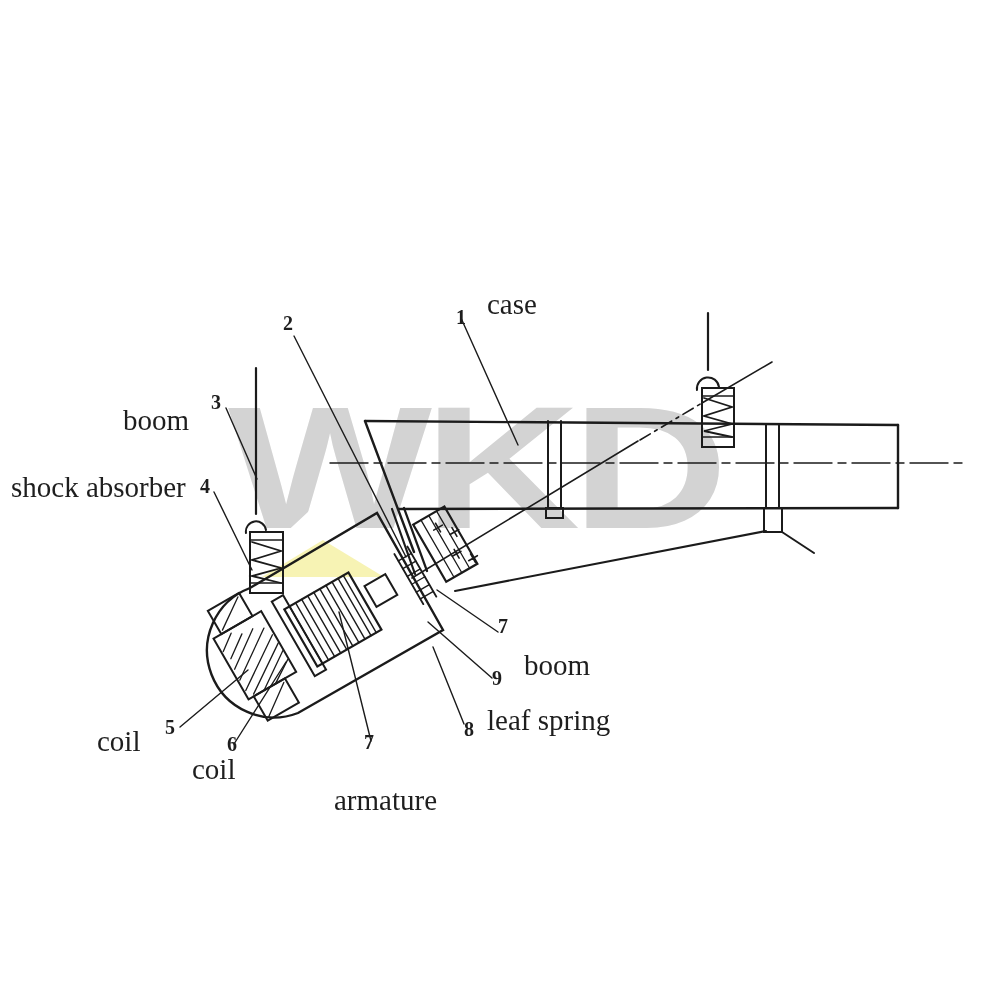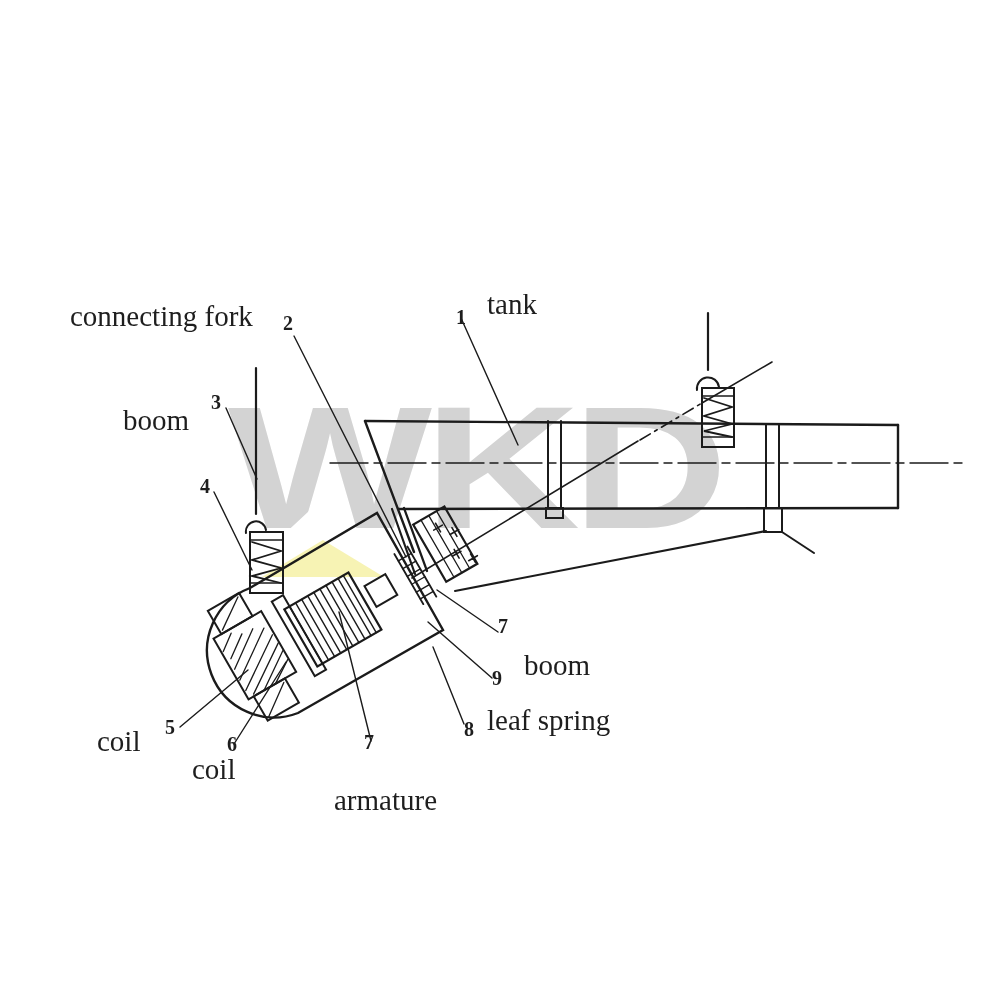--- a/index.html
+++ b/index.html
@@ -133,29 +133,29 @@
       <path d="M214,492 L252,570"></path>
       <path d="M180,727 L248,670"></path>
       <path d="M234,744 L286,662"></path>
       <path d="M339,612 L371,741"></path>
       <path d="M433,647 L464,724"></path>
       <path d="M428,622 L492,678"></path>
       <path d="M437,590 L498,632"></path>
     </g>
   </svg>
 
-  <div class="lbl word" style="left:70px;top:300px">connecting fork</div>
   <div class="lbl num" style="left:283px;top:312px">2</div>
 
-  <div class="lbl word" style="left:487px;top:288px">tank</div>
+  <div class="lbl word" style="left:487px;top:288px">case</div>
   <div class="lbl num" style="left:456px;top:306px">1</div>
 
   <div class="lbl word" style="left:123px;top:404px">boom</div>
   <div class="lbl num" style="left:211px;top:391px">3</div>
 
+  <div class="lbl word" style="left:11px;top:471px">shock absorber</div>
   <div class="lbl num" style="left:200px;top:475px">4</div>
 
   <div class="lbl word" style="left:97px;top:725px">coil</div>
   <div class="lbl num" style="left:165px;top:716px">5</div>
 
   <div class="lbl word" style="left:192px;top:753px">coil</div>
   <div class="lbl num" style="left:227px;top:733px">6</div>
 
   <div class="lbl word" style="left:334px;top:784px">armature</div>
   <div class="lbl num" style="left:364px;top:731px">7</div>

